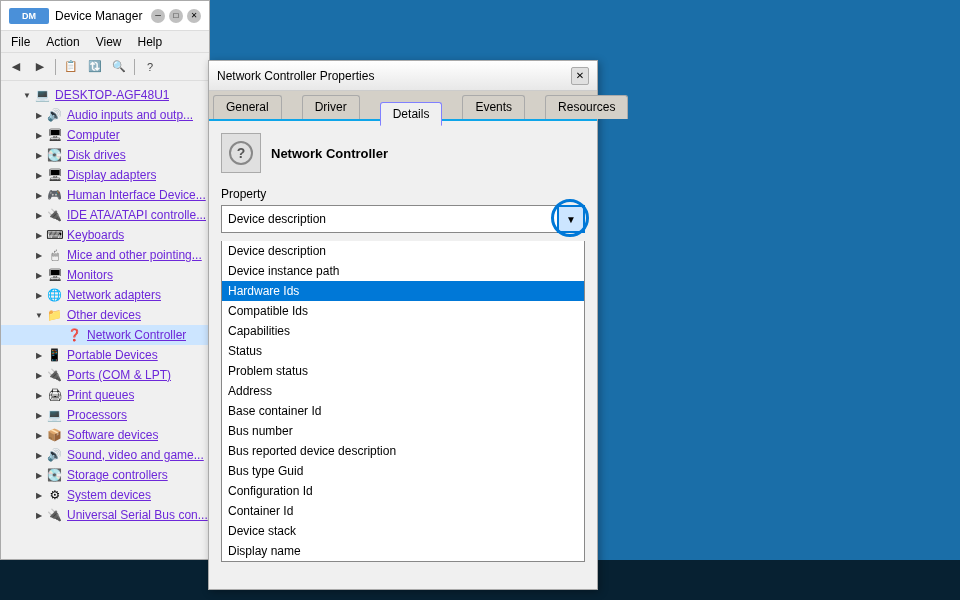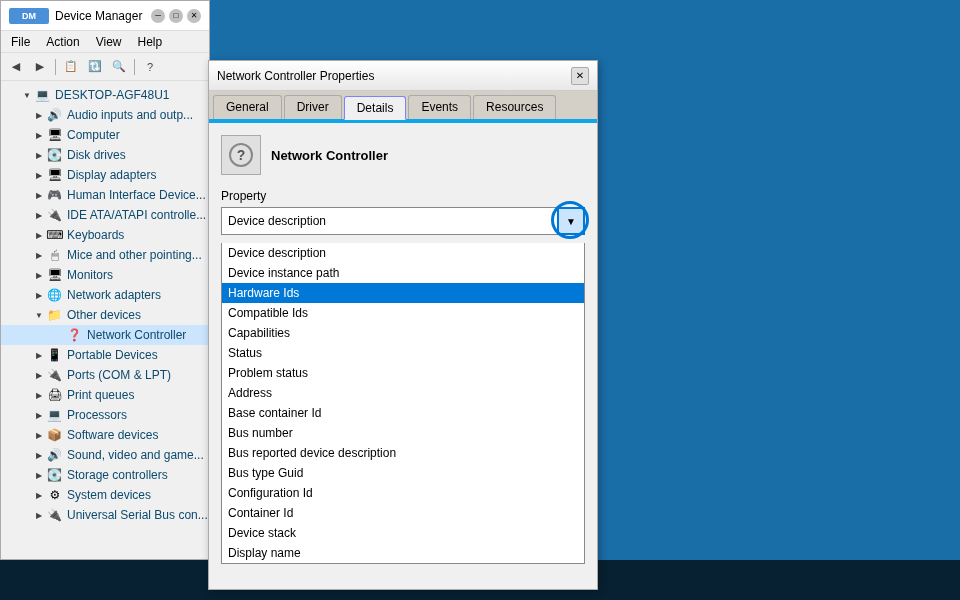--- a/index.html
+++ b/index.html
@@ -148,23 +148,24 @@
       height: 16px;
       margin-right: 4px;
       display: inline-flex;
       align-items: center;
       justify-content: center;
       font-size: 12px;
       flex-shrink: 0;
     }
     .tree-label {
       font-size: 12px;
-      color: #0c4a6e;
+      color: #6d28d9;
       overflow: hidden;
       text-overflow: ellipsis;
+      text-decoration: underline;
     }
     .tree-indent-1 { padding-left: 20px; }
     .tree-indent-2 { padding-left: 32px; }
     .tree-indent-3 { padding-left: 52px; }
 
     
     .dialog {
       position: absolute;
       top: 60px;
       left: 208px;
@@ -197,40 +198,40 @@
       align-items: center;
       justify-content: center;
       font-size: 10px;
       cursor: pointer;
       border-radius: 2px;
     }
 
     .dialog-tabs {
       display: flex;
       background: #d4d0c8;
-      border-bottom: 4px solid #0ea5e9;
+      border-bottom: 2px solid #0ea5e9;
       padding: 4px 4px 0 4px;
-      gap: 2px;
+      gap: 20px;
     }
     .tab {
       padding: 4px 12px;
       font-size: 12px;
       cursor: pointer;
       background: #d4d0c8;
       border: 1px solid #aaa;
       border-bottom: none;
       border-radius: 3px 3px 0 0;
       color: #000;
     }
     .tab.active {
       background: #f0f0f0;
       border: 1px solid #8080ff;
       border-bottom: 1px solid #f0f0f0;
       position: relative;
-      top: 1px;
+      top: 7px;
       z-index: 2;
     }
 
     .dialog-content {
       padding: 12px;
     }
 
     .device-header {
       display: flex;
       align-items: center;

